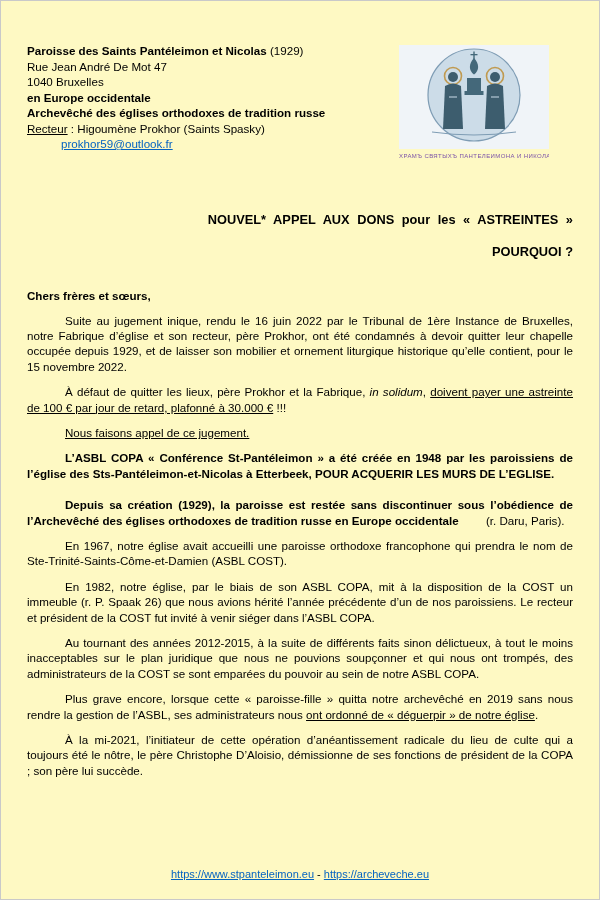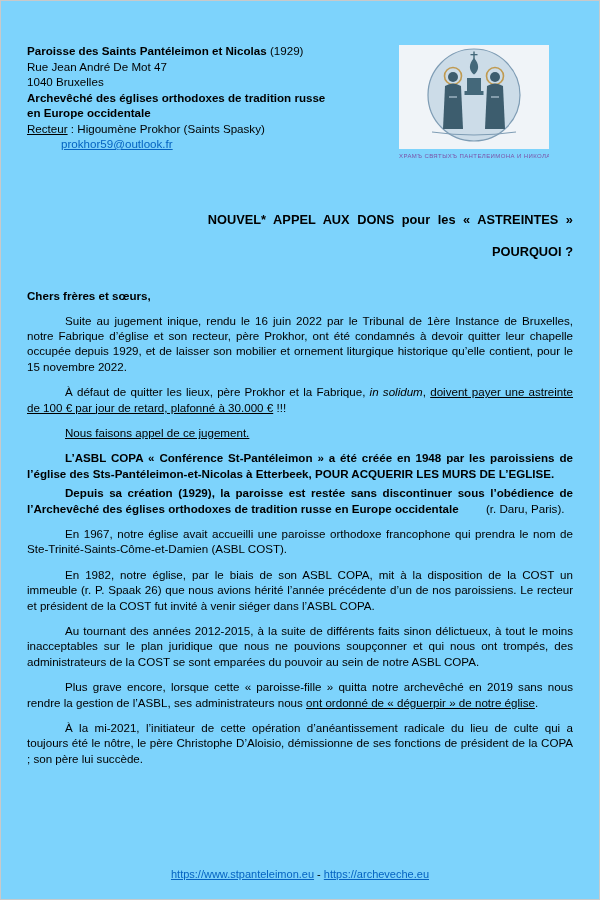--- a/index.html
+++ b/index.html
@@ -1,18 +1,18 @@
 <!DOCTYPE html>
 <html><head>
 <meta charset="utf-8">
 <style>
   * { margin:0; padding:0; box-sizing:border-box; }
   html,body { background:#ffffff; }
   .page {
-    width:600px; height:900px; margin:0 auto; background:#7dd3fc;
+    width:600px; height:900px; margin:0 auto; background:#fef9c3;
     border:1px solid #c9c9c9;
     font-family:"Liberation Sans", sans-serif;
     font-size:11.6px; color:#000;
     padding:42px 26px 16px 26px;
     display:flex; flex-direction:column;
     position:relative; overflow:hidden;
   }
   .bold { font-weight:bold; }
   a { color:#0563c1; text-decoration:underline; cursor:pointer; }
 
@@ -30,21 +30,21 @@
   
   .title-block { text-align:right; font-weight:bold; margin-top:50px; font-size:12.8px; }
   .title-block .t1 { word-spacing:4px; line-height:17px; }
   .title-block .t2 { margin-top:15px; line-height:17px; }
 
   
   .body-text { margin-top:28px; text-align:justify; }
   .salutation { font-weight:bold; margin-bottom:9px; line-height:15.5px; }
   .para { line-height:15.4px; margin-bottom:10px; }
   .indent { text-indent:38px; }
-  .no-gap { margin-bottom:4px; }
+  .no-gap { margin-bottom:16px; }
   .para .normal { font-weight:normal;margin-left:24px; }
 
   
   .footer { margin-top:auto; text-align:center; font-size:11px; line-height:14px; padding-bottom:2px; }
 </style>
 </head>
 <body>
 
 <div class="page">
 
@@ -75,22 +75,22 @@
         </g>
         <path d="M33 87 Q75 93 117 87" stroke="#7e9cb4" stroke-width="1" fill="none"></path>
       </svg>
       <div class="logo-caption">ХРАМЪ СВЯТЫХЪ ПАНТЕЛЕИМОНА И НИКОЛАЯ</div>
     </div>
 
     <div class="header-text">
       <p class="hline"><strong>Paroisse des Saints Pantéleimon et Nicolas</strong><span> (1929)</span></p>
       <p class="hline">Rue Jean André De Mot 47</p>
       <p class="hline">1040 Bruxelles</p>
+      <p class="hline bold">en Europe occidentale</p>
       <p class="hline bold">Archevêché des églises orthodoxes de tradition russe</p>
-      <p class="hline bold">en Europe occidentale</p>
       <p class="hline"><u>Recteur</u><span> : Higoumène Prokhor (Saints Spasky)</span></p>
       <p class="hline email-line"><a href="#">prokhor59@outlook.fr</a></p>
     </div>
 
   </header>
 
   <section class="title-block">
     <p class="t1">NOUVEL* APPEL AUX DONS pour les « ASTREINTES »</p>
     <p class="t2">POURQUOI ?</p>
   </section>

